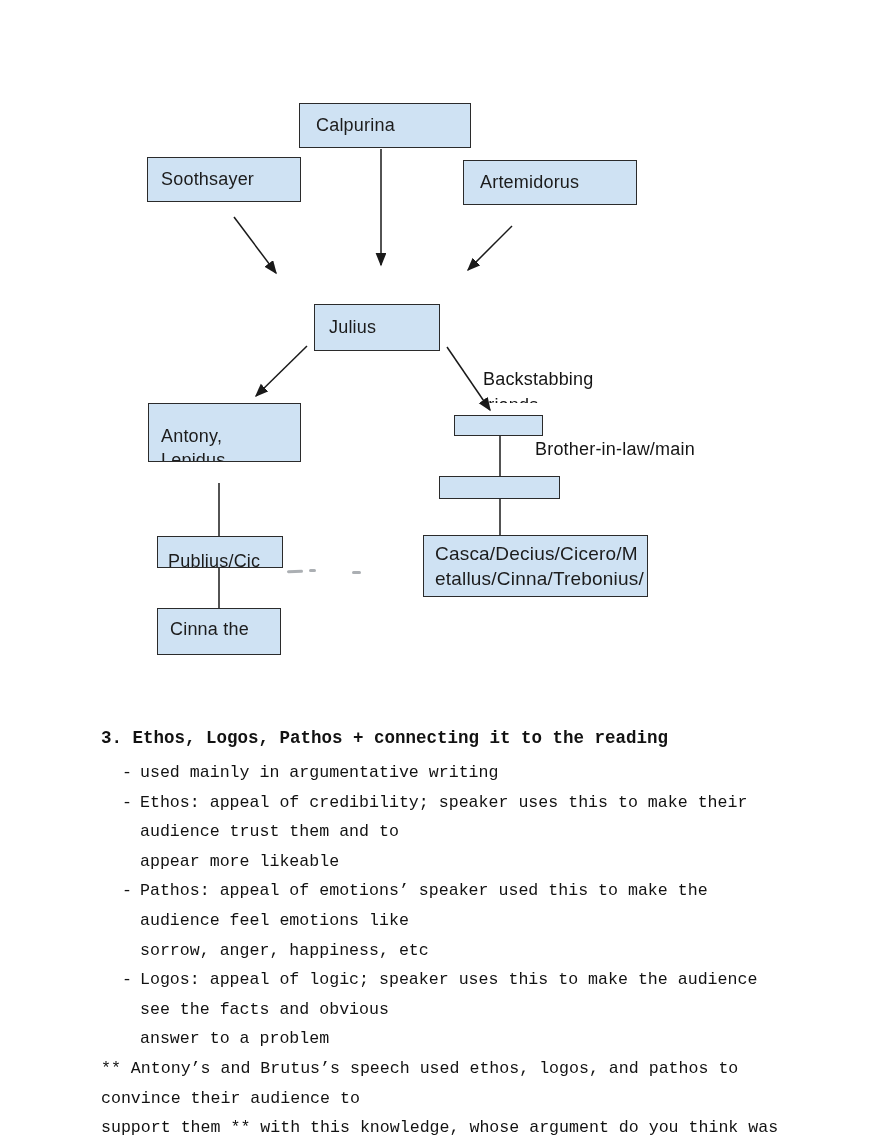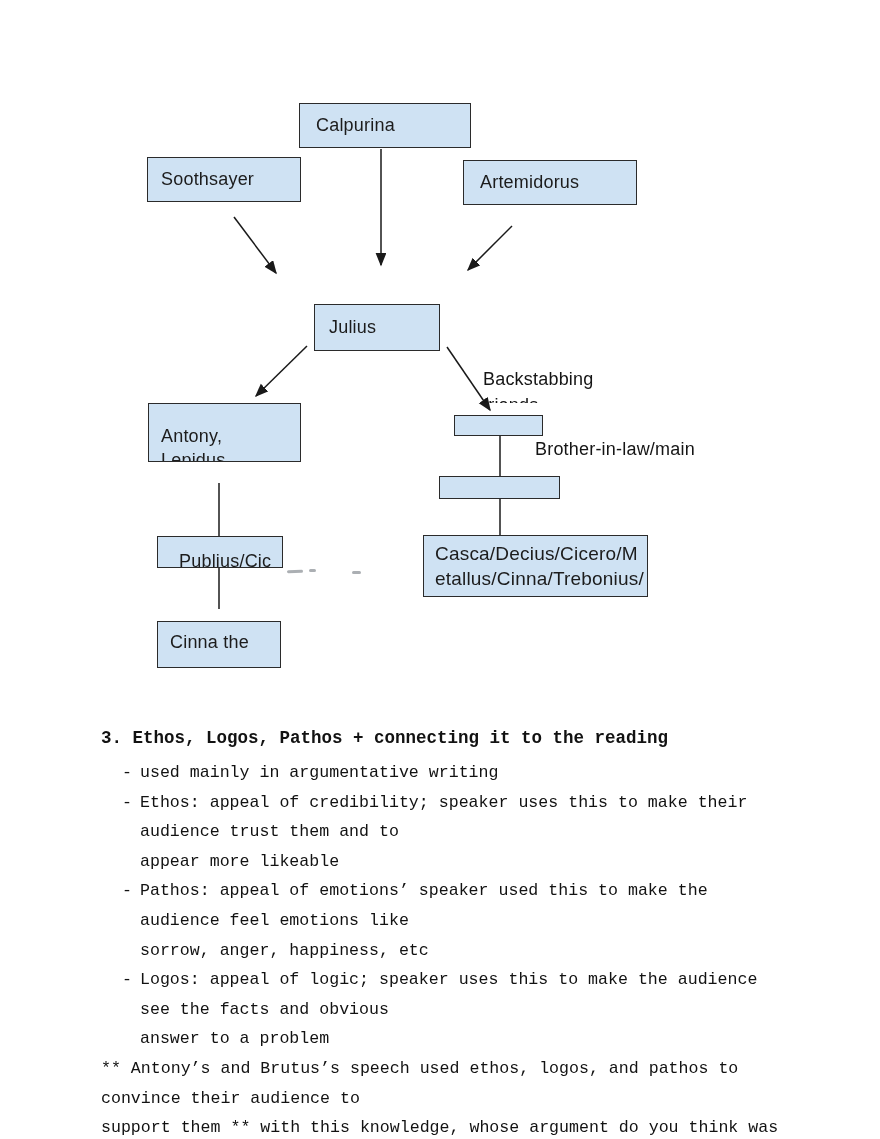--- a/index.html
+++ b/index.html
@@ -83,34 +83,34 @@
 
     <div class="dlabel" style="left:535px;top:437px;width:192px;height:29px;line-height:24px;">
       <span style="display:block;">Brother-in-law/main</span>
       <span class="l2">conspirator</span>
     </div>
 
     <div class="node" style="left:439px;top:476px;width:121px;height:23px;">
       <span></span>
     </div>
 
-    <div class="node" style="left:157px;top:536px;width:126px;height:32px;padding:14px 0 0 21px;">
+    <div class="node" style="left:157px;top:536px;width:126px;height:32px;padding:14px 0 0 10px;">
       <span>Publius/Cic</span>
     </div>
 
     <div class="frag" style="left:287px;top:570px;width:16px;transform:rotate(-2deg);"></div>
     <div class="frag" style="left:309px;top:569px;width:7px;"></div>
     <div class="frag" style="left:352px;top:571px;width:9px;"></div>
 
     <div class="node" style="left:423px;top:535px;width:225px;height:62px;padding:5px 0 0 11px;line-height:25px;font-size:19px;">
       <span style="display:block;">Casca/Decius/Cicero/M</span>
       <span style="display:block;">etallus/Cinna/Trebonius/</span>
     </div>
 
-    <div class="node" style="left:157px;top:608px;width:124px;height:47px;padding:10px 0 0 12px;margin-top:13px;">
+    <div class="node" style="left:157px;top:608px;width:124px;height:47px;padding:10px 0 0 12px;">
       <span>Cinna the</span>
     </div>
 
   </div>
 
   <div class="notes">
     <div class="heading">3. Ethos, Logos, Pathos + connecting it to the reading</div>
 
     <div class="nrow">
       <span class="marker">-</span>

